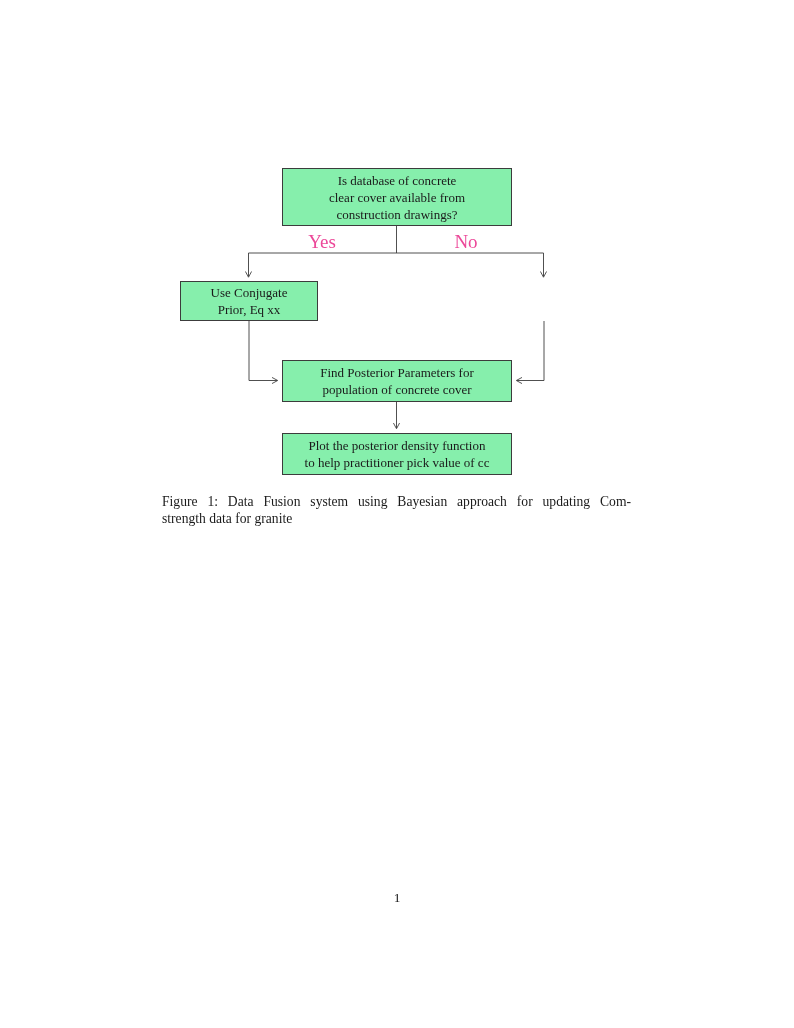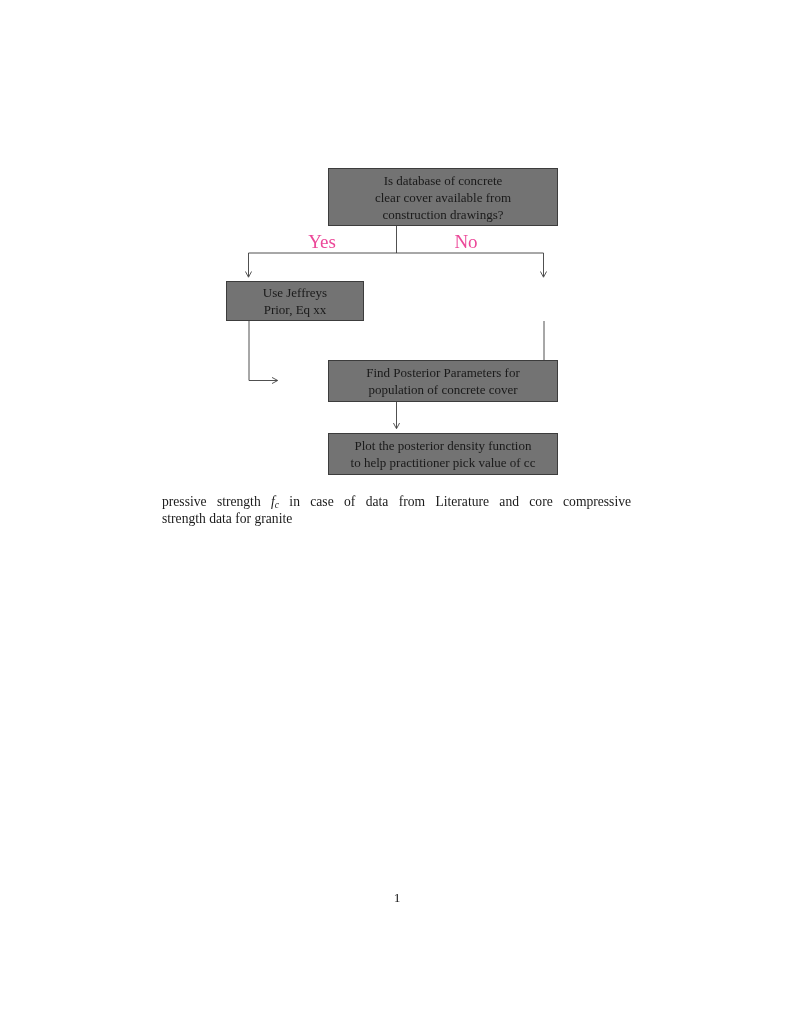--- a/index.html
+++ b/index.html
@@ -14,30 +14,29 @@
     overflow: hidden;
   }
   .connectors {
     position: absolute;
     left: 0; top: 0;
     pointer-events: none;
   }
   .node {
     position: absolute;
     border: 1px solid #3c3c3c;
-    background: #737373;
+    background: #86efac;
     display: flex;
     flex-direction: column;
     align-items: center;
     justify-content: center;
     text-align: center;
     font-size: 13px;
     line-height: 17px;
     color: #1a1a1a;
-    margin-left: 46px;
   }
   .node-question  { left: 282px; top: 168px; width: 230px; height: 58px; }
   .node-jeffreys  { left: 180px; top: 281px; width: 138px; height: 40px; }
   .node-conjugate { left: 475px; top: 281px; width: 138px; height: 40px; }
   .node-posterior { left: 282px; top: 360px; width: 230px; height: 42px; }
   .node-plot      { left: 282px; top: 433px; width: 230px; height: 42px; }
   .edge-label {
     position: absolute;
     width: 60px;
     text-align: center;
@@ -100,37 +99,37 @@
   <div class="node node-question">
     <div>Is database of concrete</div>
     <div>clear cover available from</div>
     <div>construction drawings?</div>
   </div>
 
   <div class="edge-label edge-label-yes">Yes</div>
   <div class="edge-label edge-label-no">No</div>
 
   <div class="node node-jeffreys">
-    <div>Use Jeffreys</div>
+    <div>Use Conjugate</div>
     <div>Prior, Eq xx</div>
   </div>
 
 
   <div class="node node-plot">
     <div>Plot the posterior density function</div>
     <div>to help practitioner pick value of cc</div>
   </div>
 
   <div class="node node-posterior">
     <div>Find Posterior Parameters for</div>
     <div>population of concrete cover</div>
   </div>
 
   <div class="caption">
     <div class="cap-line-just">
-      <span>pressive strength </span><span class="math-italic">f</span><sub>c</sub><span> in case of data from Literature and core compressive</span>
+      <span>Figure 1: Data Fusion system using Bayesian approach for updating Com-</span>
     </div>
     <div>strength data for granite</div>
   </div>
 
   <div class="page-number">1</div>
 
 </div>
 
 </body></html>

